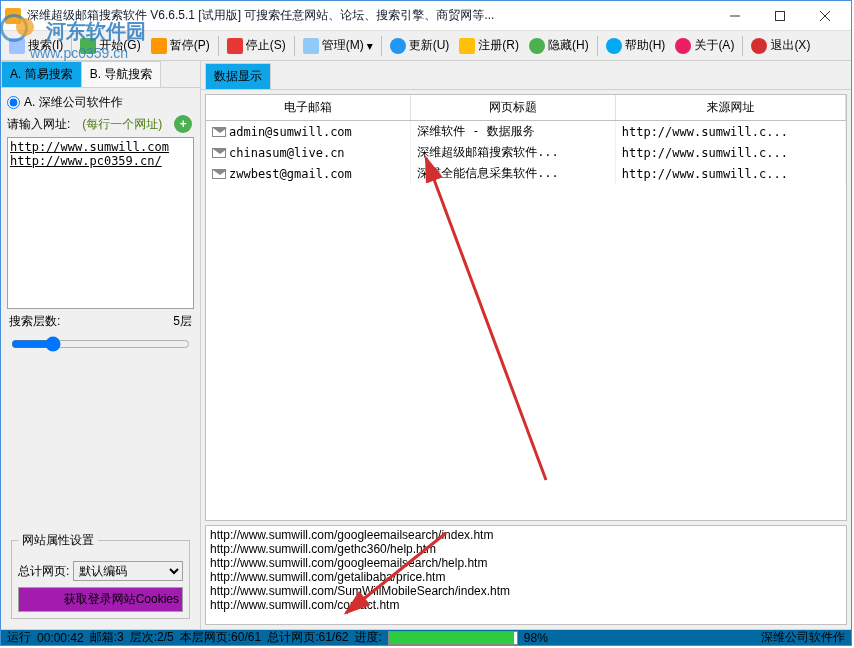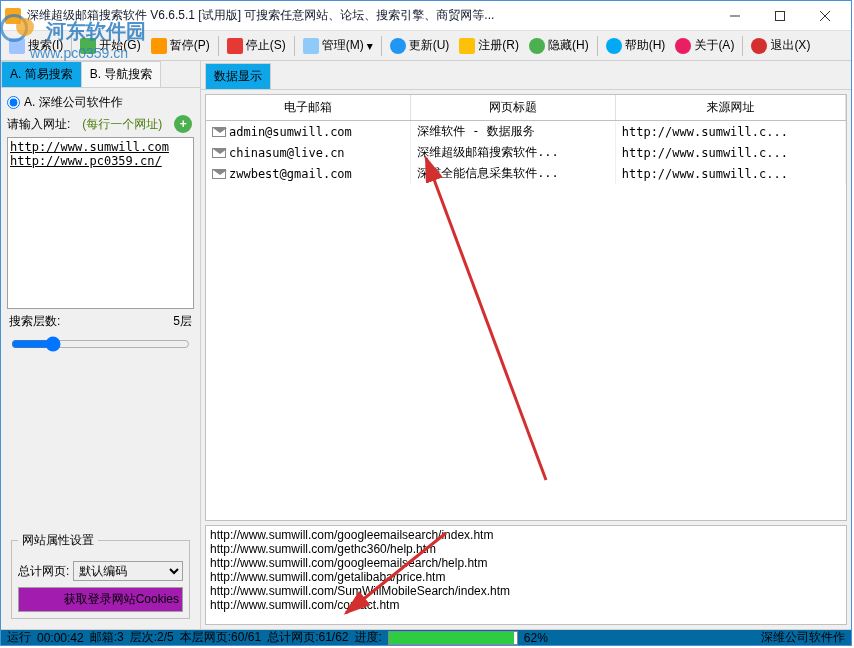--- a/index.html
+++ b/index.html
@@ -249,21 +249,21 @@
     <span class="sb-item">运行</span>
     <span class="sb-item">00:00:42</span>
     <span class="sb-item">邮箱:3</span>
     <span class="sb-item">层次:2/5</span>
     <span class="sb-item">本层网页:60/61</span>
     <span class="sb-item">总计网页:61/62</span>
     <span class="sb-item">进度:</span>
     <div class="progress-bar">
         <div class="progress-fill" id="pfill" style="width: 98%;"></div>
       </div>
-    <span class="sb-item">62%</span>
+    <span class="sb-item">98%</span>
     <span class="sb-spacer"></span>
     <span class="sb-item">深维公司软件作</span>
   </div>
 
 </div>
 
 <div class="watermark">
   <div><span class="logo-circle"></span><span class="logo-dot"></span><span class="logo-text">河东软件园</span></div>
   <div class="logo-url">www.pc0359.cn</div>
 </div>

